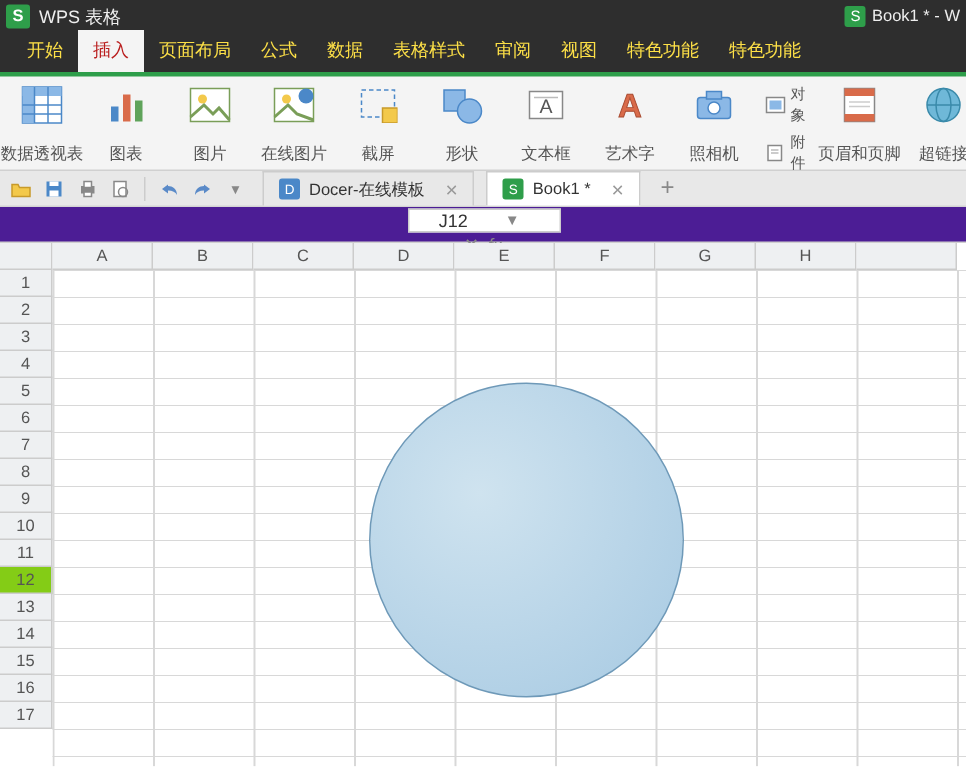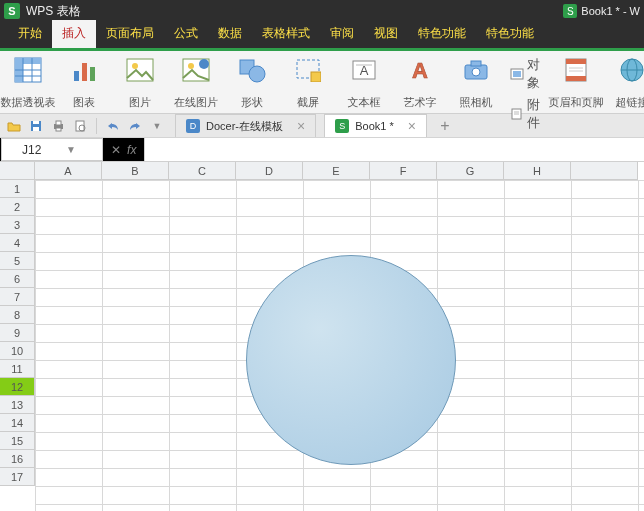--- a/index.html
+++ b/index.html
@@ -15,31 +15,31 @@
   .menubar .tab.active { background:#f4f4f4; color:#b91c1c; }
   .ribbon { height:66px; background:#f4f4f4; border-bottom:1px solid #d0d0d0; position:relative; }
   .ribbon::before { content:""; position:absolute; left:0; top:0; height:3px; width:100%; background:#2e9e4a; }
   .ribbon-inner { display:flex; align-items:flex-start; height:100%; padding-top:6px; }
   .rgroup { display:flex; flex-direction:column; align-items:center; padding:0 8px; height:56px; justify-content:space-between; }
   .rgroup.big { min-width:56px; }
   .rgroup .icon { height:32px; display:flex; align-items:center; justify-content:center; }
   .rgroup .lbl { font-size:11px; color:#555; white-space:nowrap; }
   .divider { width:1px; background:#d4d4d4; height:50px; margin-top:4px; }
   .smallcol { display:flex; flex-direction:column; gap:4px; padding:2px 6px; }
-  .smallcol .srow { display:flex; align-items:center; gap:3px; font-size:13px; color:#555; cursor:pointer; }
+  .smallcol .srow { display:flex; align-items:center; gap:3px; font-size:10px; color:#555; cursor:pointer; }
   .srow .sicon { width:16px; height:14px; display:flex; align-items:center; justify-content:center; }
   .qat { height:24px; background:#e8e8e8; border-bottom:1px solid #d4d4d4; display:flex; align-items:center; padding:0 4px; gap:2px; }
   .qat .qbtn { width:20px; height:20px; display:flex; align-items:center; justify-content:center; cursor:pointer; color:#6a6a6a; }
   .qat .sep { width:1px; height:16px; background:#ccc; margin:0 4px; }
   .doctab { height:100%; display:flex; align-items:center; padding:0 10px; gap:6px; background:#fff; border:1px solid #ccc; border-bottom:none; margin-left:6px; font-size:11px; cursor:pointer; }
   .doctab.inactive { background:#e8e8e8; }
   .doctab .close { color:#999; font-size:14px; margin-left:8px; }
   .doctab .dicon { width:14px; height:14px; border-radius:2px; display:flex; align-items:center; justify-content:center; font-size:9px; color:#fff; }
   .plus { width:20px; height:20px; display:flex; align-items:center; justify-content:center; color:#888; font-size:16px; margin-left:6px; cursor:pointer; }
-  .fbar { height:24px; background:#000000; border-bottom:1px solid #d0d0d0; display:flex; align-items:center; }
+  .fbar { height:24px; background:#4c1d95; border-bottom:1px solid #d0d0d0; display:flex; align-items:center;flex-direction:column; }
   .namebox { width:102px; height:100%; border-right:1px solid #d0d0d0; display:flex; align-items:center; padding:0 6px; background:#fff; border:1px solid #ccc; margin:1px 0 1px 1px; }
   .namebox span { flex:1; font-size:12px; color:#333; padding-left:14px; }
   .namebox .dd { color:#888; font-size:10px; }
   .fxicons { display:flex; align-items:center; gap:6px; padding:0 8px; color:#888; }
   .fxinput { flex:1; height:100%; background:#fff; border-left:1px solid #d0d0d0; }
   .grid-wrap { position:relative; height:349px; overflow:hidden; }
   .corner { position:absolute; left:0; top:0; width:35px; height:18px; background:#eef0f2; border-right:1px solid #ccc; border-bottom:1px solid #ccc; }
   .colhead { position:absolute; left:35px; top:0; right:0; height:18px; display:flex; }
   .colhead div { width:67px; text-align:center; font-size:11px; color:#555; background:#eef0f2; border-right:1px solid #ccc; border-bottom:1px solid #ccc; line-height:18px; }
   .rowhead { position:absolute; top:18px; left:0; width:35px; }
@@ -126,35 +126,35 @@
             <rect x="1" y="1" width="26" height="22" fill="#fff" stroke="#7a9e58"></rect>
             <circle cx="9" cy="8" r="3" fill="#f3c94b"></circle>
             <polyline points="1,20 10,12 16,18 27,22" fill="none" stroke="#7a9e58" stroke-width="2"></polyline>
             <circle cx="22" cy="6" r="5" fill="#4b88c8"></circle>
           </svg>
       </div>
       <div class="lbl">在线图片</div>
     </div>
     <div class="rgroup big">
       <div class="icon">
+        <svg width="26" height="24">
+            <rect x="2" y="2" width="22" height="18" fill="none" stroke="#4b88c8" stroke-dasharray="3 2"></rect>
+            <rect x="16" y="14" width="10" height="10" fill="#f3c94b" stroke="#c89a2a"></rect>
+          </svg>
+      </div>
+      <div class="lbl">截屏</div>
+    </div>
+    <div class="rgroup big">
+      <div class="icon">
         <svg width="28" height="26">
             <rect x="2" y="3" width="14" height="14" fill="#8bb8e6" stroke="#4b88c8"></rect>
             <circle cx="19" cy="17" r="8" fill="#8bb8e6" stroke="#4b88c8"></circle>
           </svg>
       </div>
       <div class="lbl">形状</div>
-    </div>
-    <div class="rgroup big">
-      <div class="icon">
-        <svg width="26" height="24">
-            <rect x="2" y="2" width="22" height="18" fill="none" stroke="#4b88c8" stroke-dasharray="3 2"></rect>
-            <rect x="16" y="14" width="10" height="10" fill="#f3c94b" stroke="#c89a2a"></rect>
-          </svg>
-      </div>
-      <div class="lbl">截屏</div>
     </div>
     <div class="divider"></div>
     <div class="rgroup big">
       <div class="icon">
         <svg width="26" height="24">
             <rect x="2" y="3" width="22" height="18" fill="#fff" stroke="#888"></rect>
             <text x="13" y="17" text-anchor="middle" font-size="13" fill="#555">A</text>
             <line x1="5" y1="7" x2="21" y2="7" stroke="#bbb"></line>
           </svg>
       </div>

